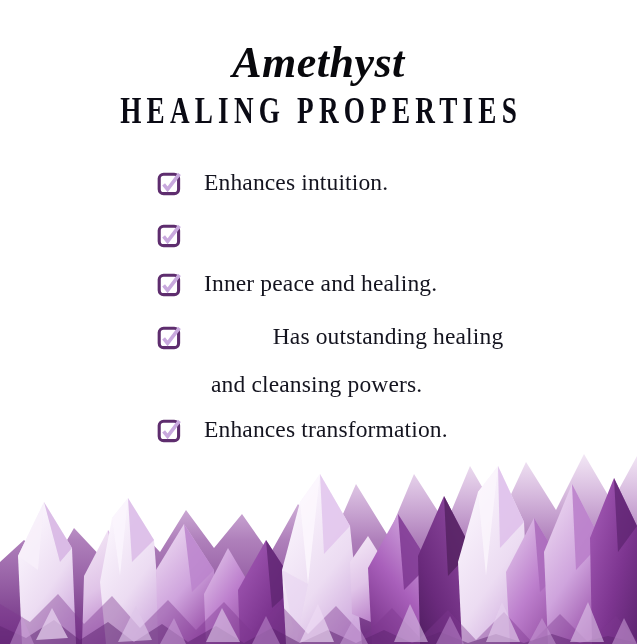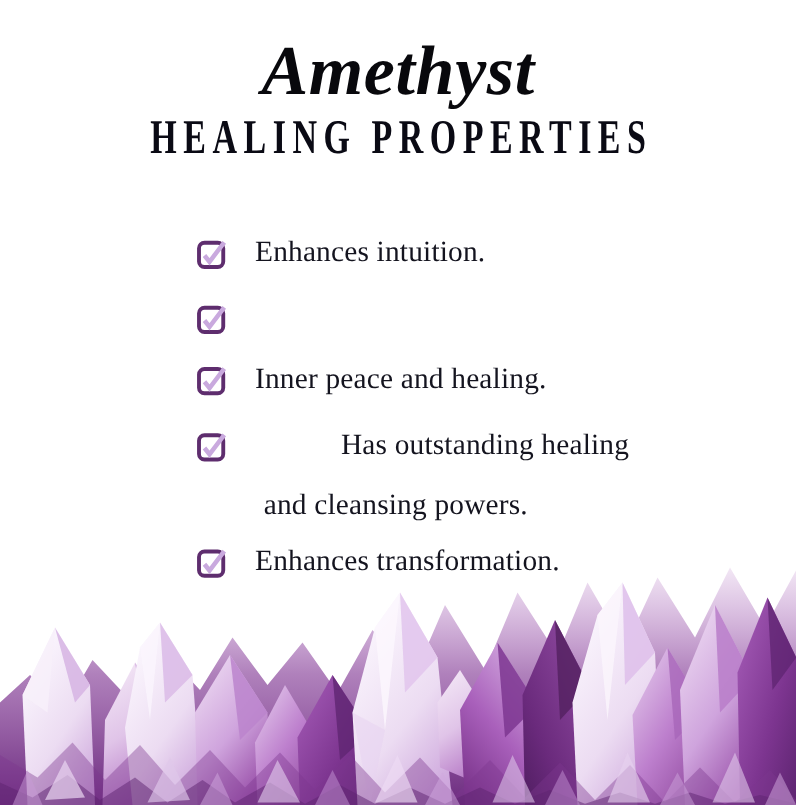--- a/index.html
+++ b/index.html
@@ -23,25 +23,25 @@
   
   .header {
     position: absolute;
     top: 0;
     left: 0;
     width: 637px;
     text-align: center;
   }
   .title-main {
     margin: 0;
-    padding-top: 28px;
+    padding-top: 40px;
     font-family: "Liberation Serif", "DejaVu Serif", serif;
     font-style: italic;
     font-weight: bold;
-    font-size: 56px;
+    font-size: 44px;
     line-height: 1.06;
     letter-spacing: 0.5px;
     color: #08080c;
   }
   .title-sub {
     margin: 0;
     padding-top: 4px;
     font-family: "Liberation Serif", "DejaVu Serif", serif;
     font-weight: bold;
     font-size: 34px;
@@ -49,21 +49,21 @@
     letter-spacing: 6.5px;
     text-indent: 6.5px;
     color: #0a0a14;
     transform: scaleX(0.80) scaleY(1.14);
     transform-origin: center top;
   }
 
   
   .prop-list {
     position: absolute;
-    top: 187px;
+    top: 167px;
     left: 157px;
     width: 420px;
     margin: 0;
     padding: 0;
     list-style: none;
   }
   .prop-item {
     position: relative;
     display: block;
     padding-left: 47px;

